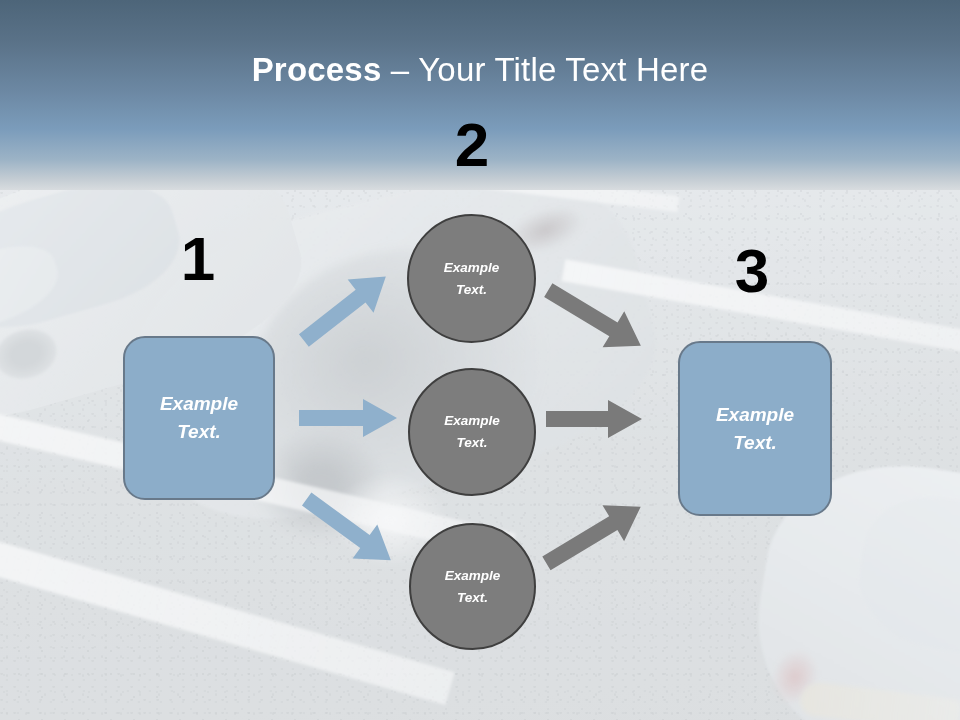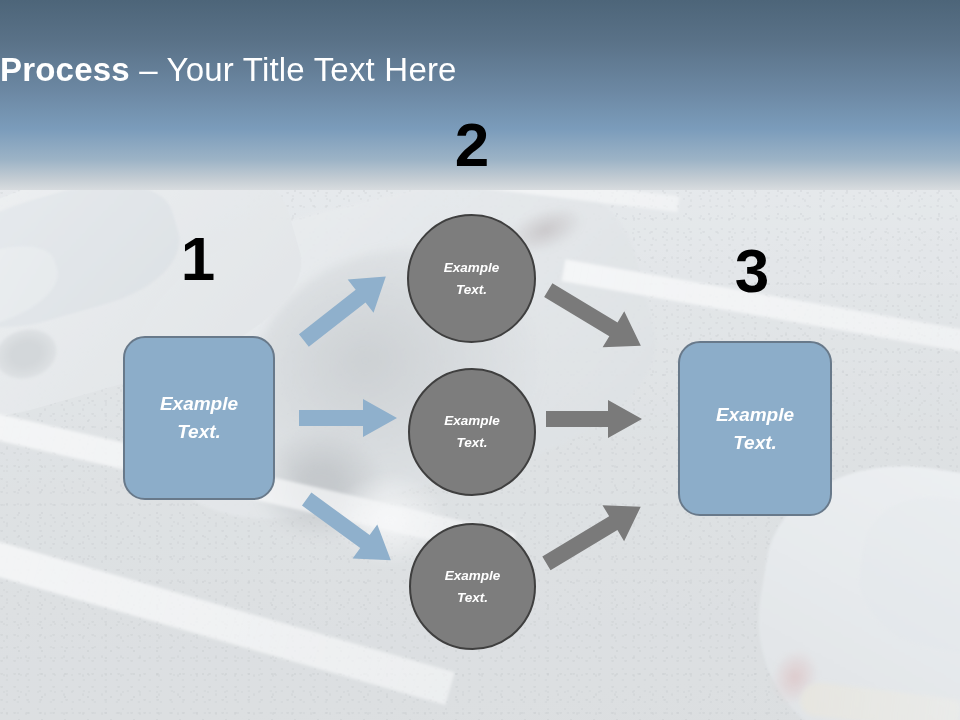--- a/index.html
+++ b/index.html
@@ -185,21 +185,21 @@
     position: absolute;
     inset: 130px 0 0 0;
     background: rgba(236,239,241,.42);
   }
 
   
   .title {
     position: absolute;
     left: 0; top: 50px;
     width: 960px;
-    text-align: left;
+    text-align: center;
     font-size: 33px;
     line-height: 40px;
     color: #ffffff;
     letter-spacing: .2px;
     white-space: nowrap;
   }
   .title .strong { font-weight: bold; }
   .title .light  { font-weight: normal; }
 
   

